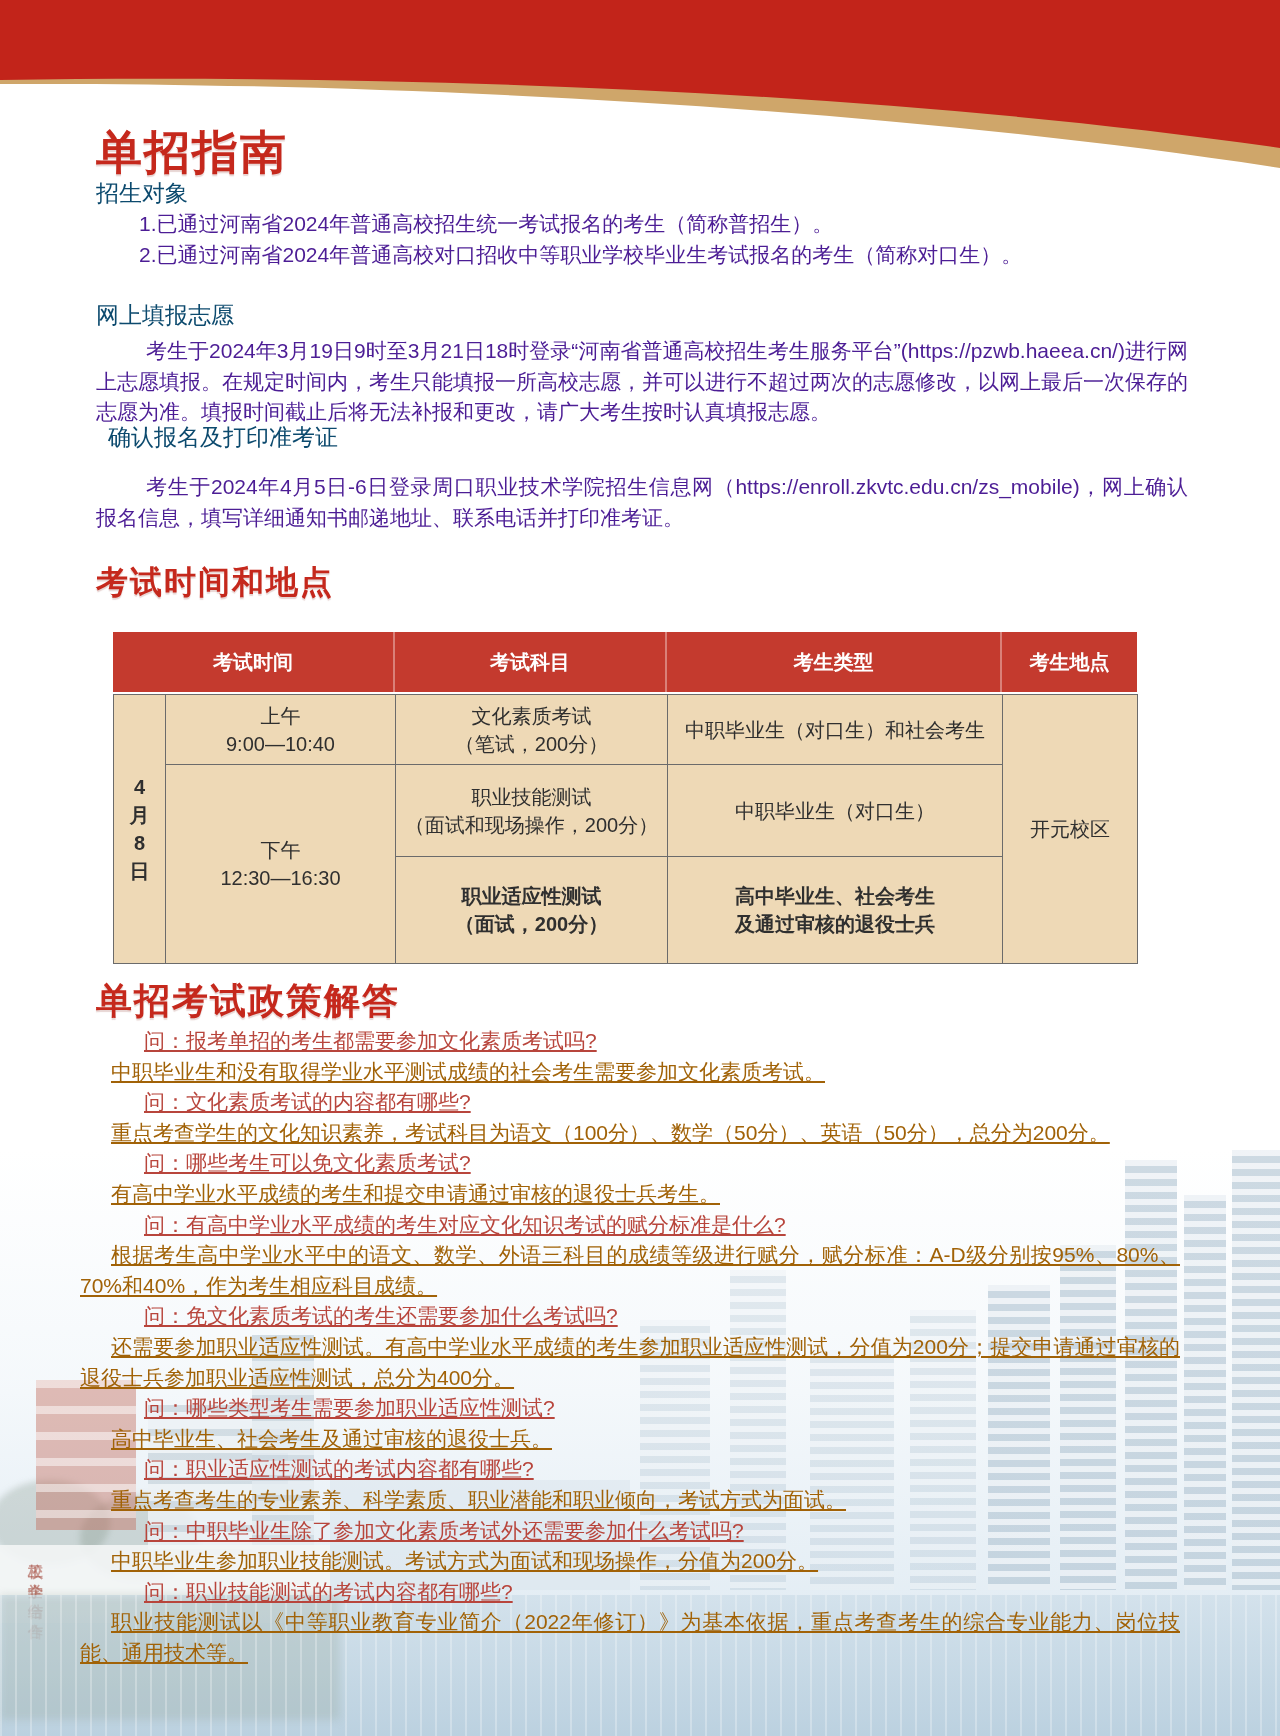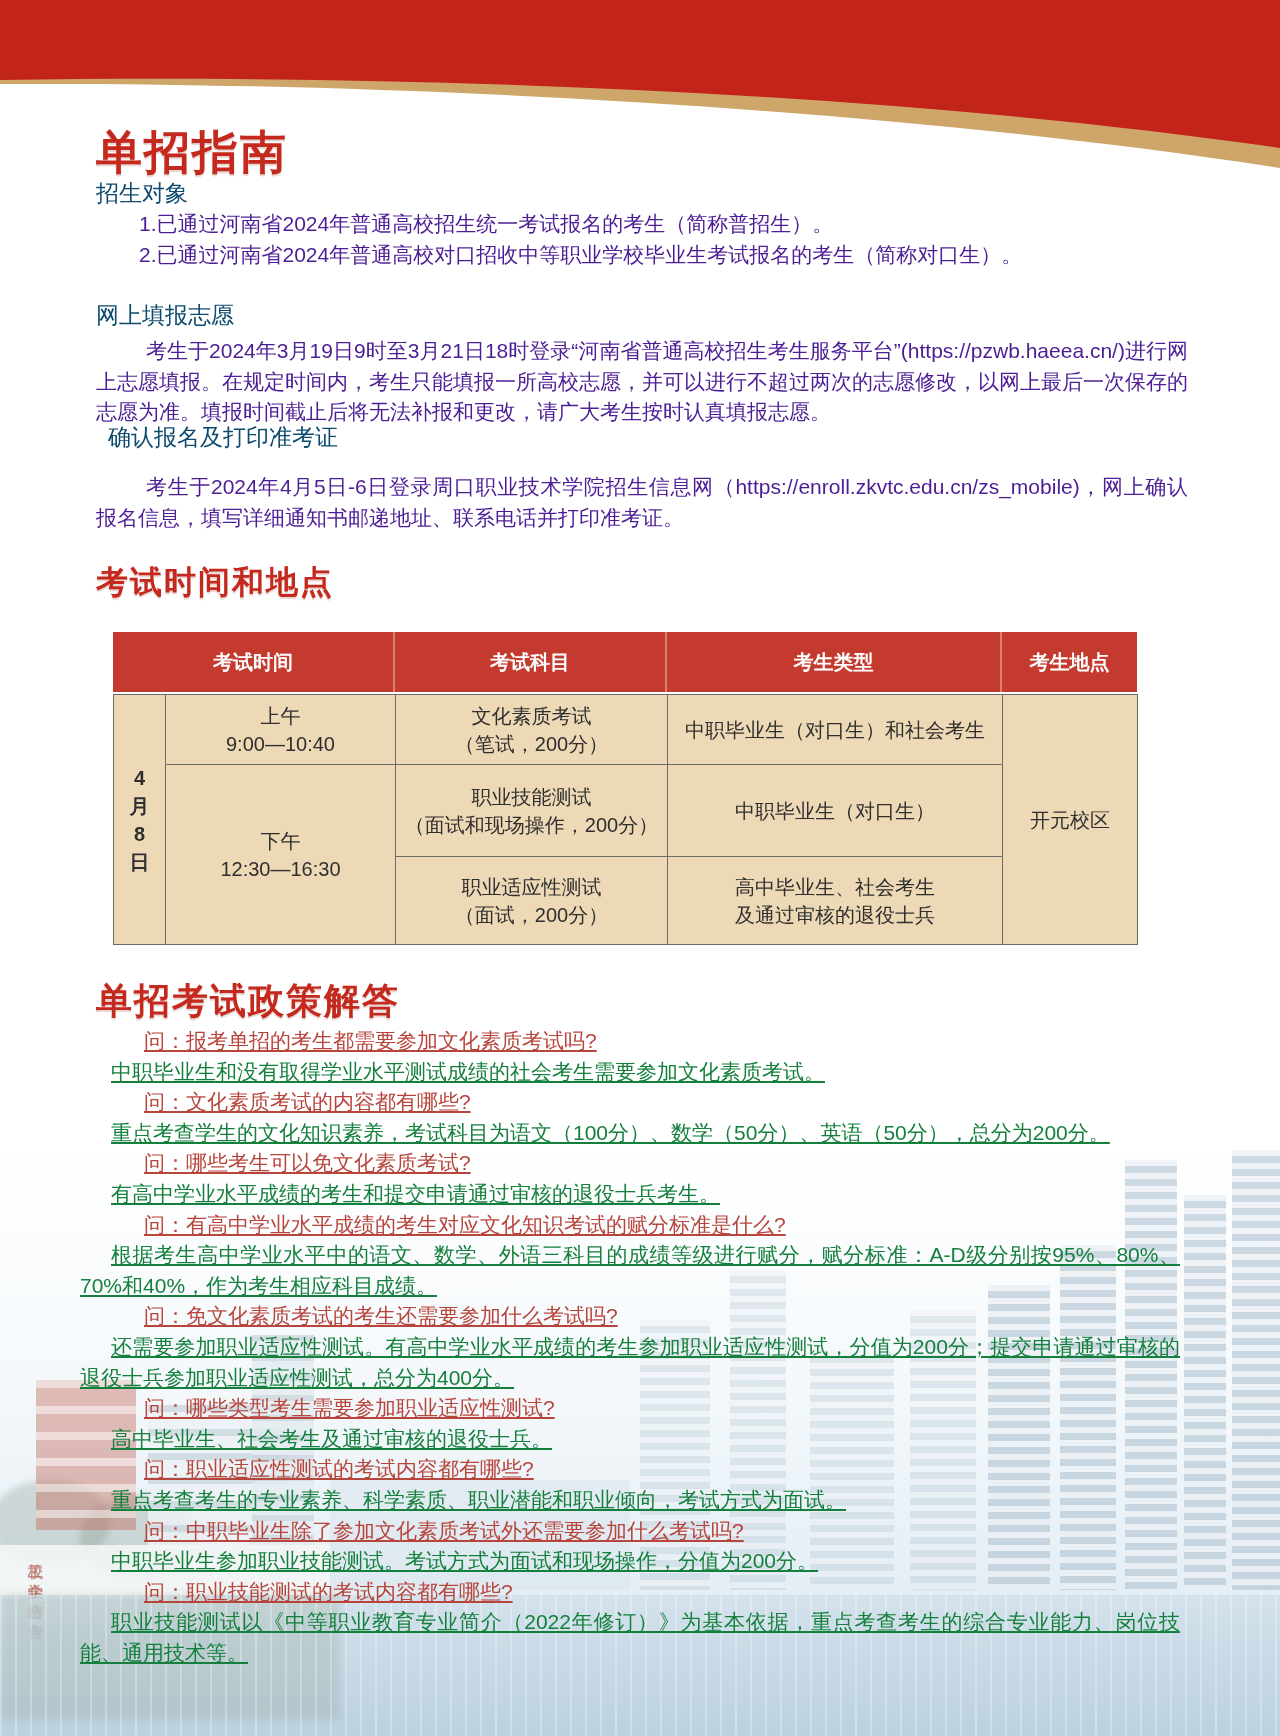--- a/index.html
+++ b/index.html
@@ -33,29 +33,29 @@
   .tbl-header .hcell:last-child{border-right:none;}
   .hc0{width:282px;} .hc1{width:272px;} .hc2{width:335px;} .hc3{width:135px;}
   .tbl-body{
     position:absolute;left:113px;top:694px;width:1024px;border-collapse:collapse;table-layout:fixed;
     font-size:20px;color:#2f2f2f;z-index:3;
   }
   .tbl-body td{
     background:#eed9b6;border:1px solid #6b6b6b;text-align:center;vertical-align:middle;
     padding:0;line-height:28px;
   }
-  .tbl-body tr.r1{height:70px;} .tbl-body tr.r2{height:92px;} .tbl-body tr.r3{height:88px;}
+  .tbl-body tr.r1{height:70px;} .tbl-body tr.r2{height:92px;} .tbl-body tr.r3{height:107px;font-weight:bold;}
   .date-cell{font-weight:700;line-height:27px;}
   .date-cell span{display:block;}
   .two-line span{display:block;}
   
   .qa-list{position:absolute;left:80px;top:1026px;width:1100px;font-size:21px;line-height:30.6px;}
   .qa-list p{margin:0;text-decoration:underline;}
   .qa-q{color:#b8453c;padding-left:64px;}
-  .qa-a{color:#15803d;text-indent:31px;text-align:justify;}
+  .qa-a{color:#a16207;text-indent:31px;text-align:justify;}
   
   .bg-photo{position:absolute;left:0;top:1150px;width:1280px;height:586px;z-index:1;pointer-events:none;overflow:hidden;}
   .bg-photo *{position:absolute;}
   .bg-haze{left:0;top:0;width:1280px;height:586px;
     background:linear-gradient(180deg,rgba(246,250,252,0) 0%,rgba(236,243,248,0.55) 40%,rgba(224,235,243,0.85) 75%,rgba(215,229,239,0.95) 100%);}
   .tower{background-color:rgba(199,214,226,0.5);
     background-image:repeating-linear-gradient(180deg,rgba(255,255,255,0.45) 0 6px,rgba(164,186,201,0.35) 6px 13px);}
   .t1{left:1125px;top:10px;width:52px;height:430px;}
   .t2{left:1184px;top:45px;width:42px;height:395px;}
   .t3{left:1232px;top:0;width:48px;height:440px;}

